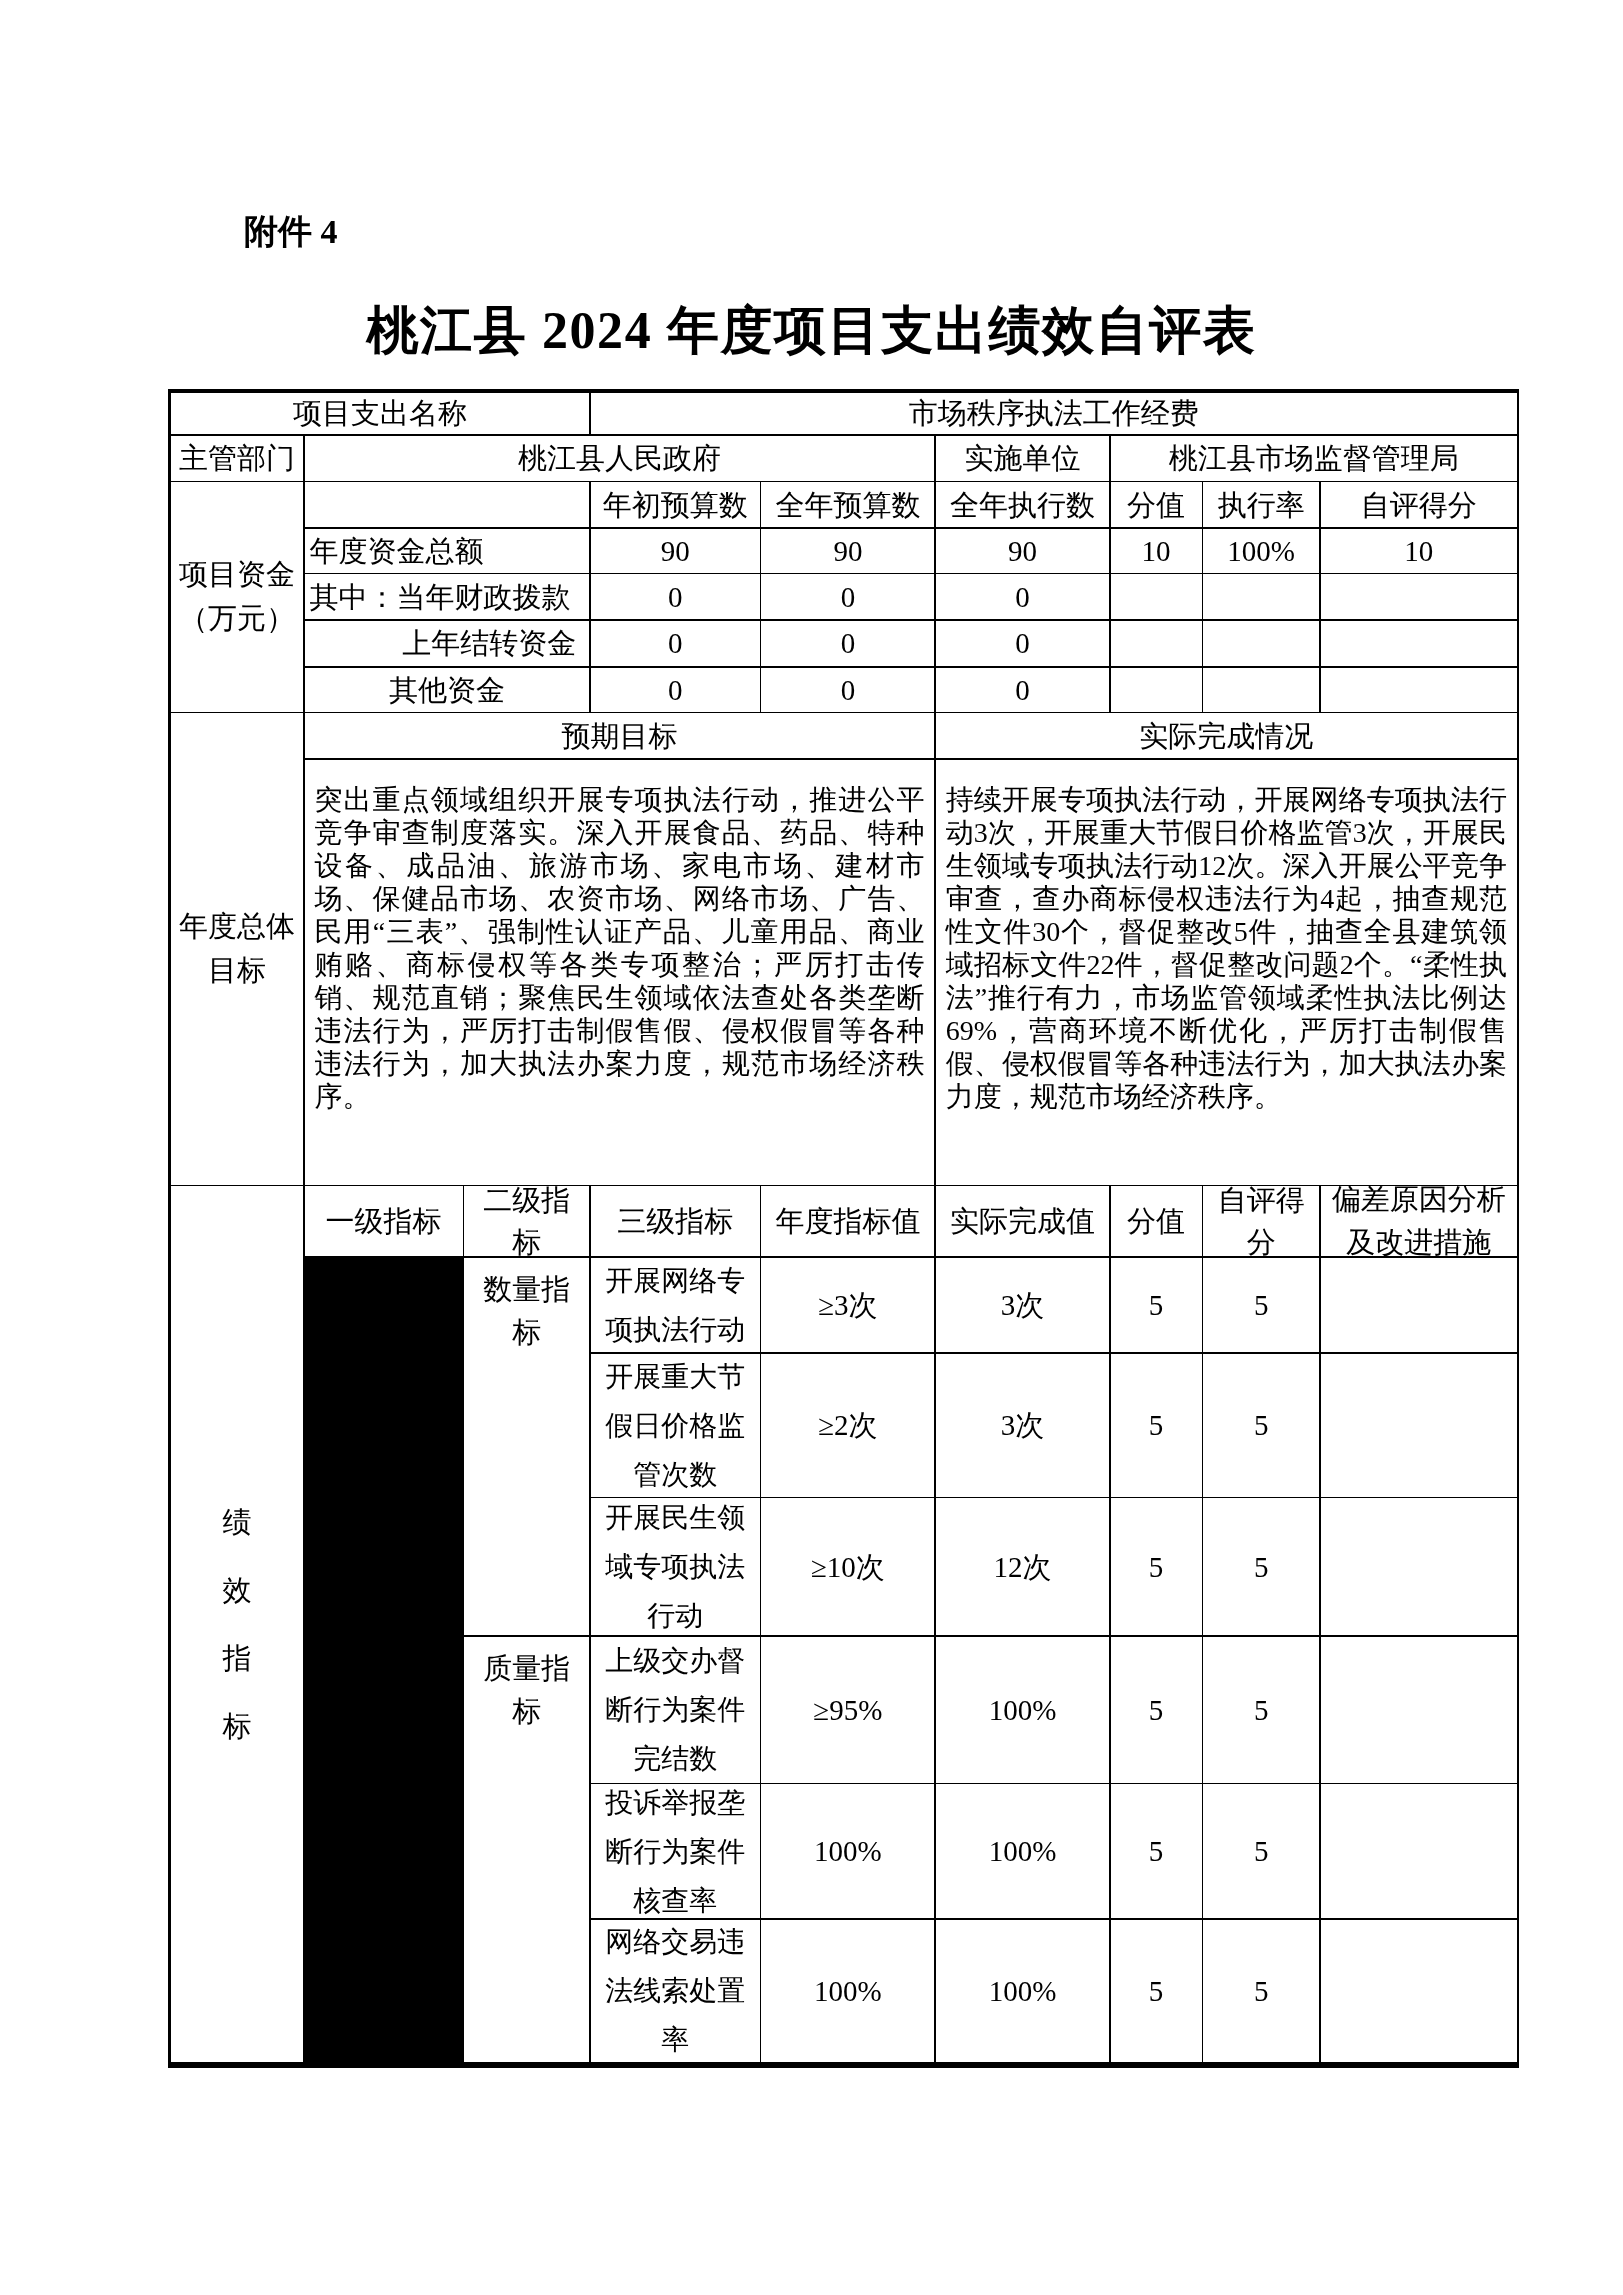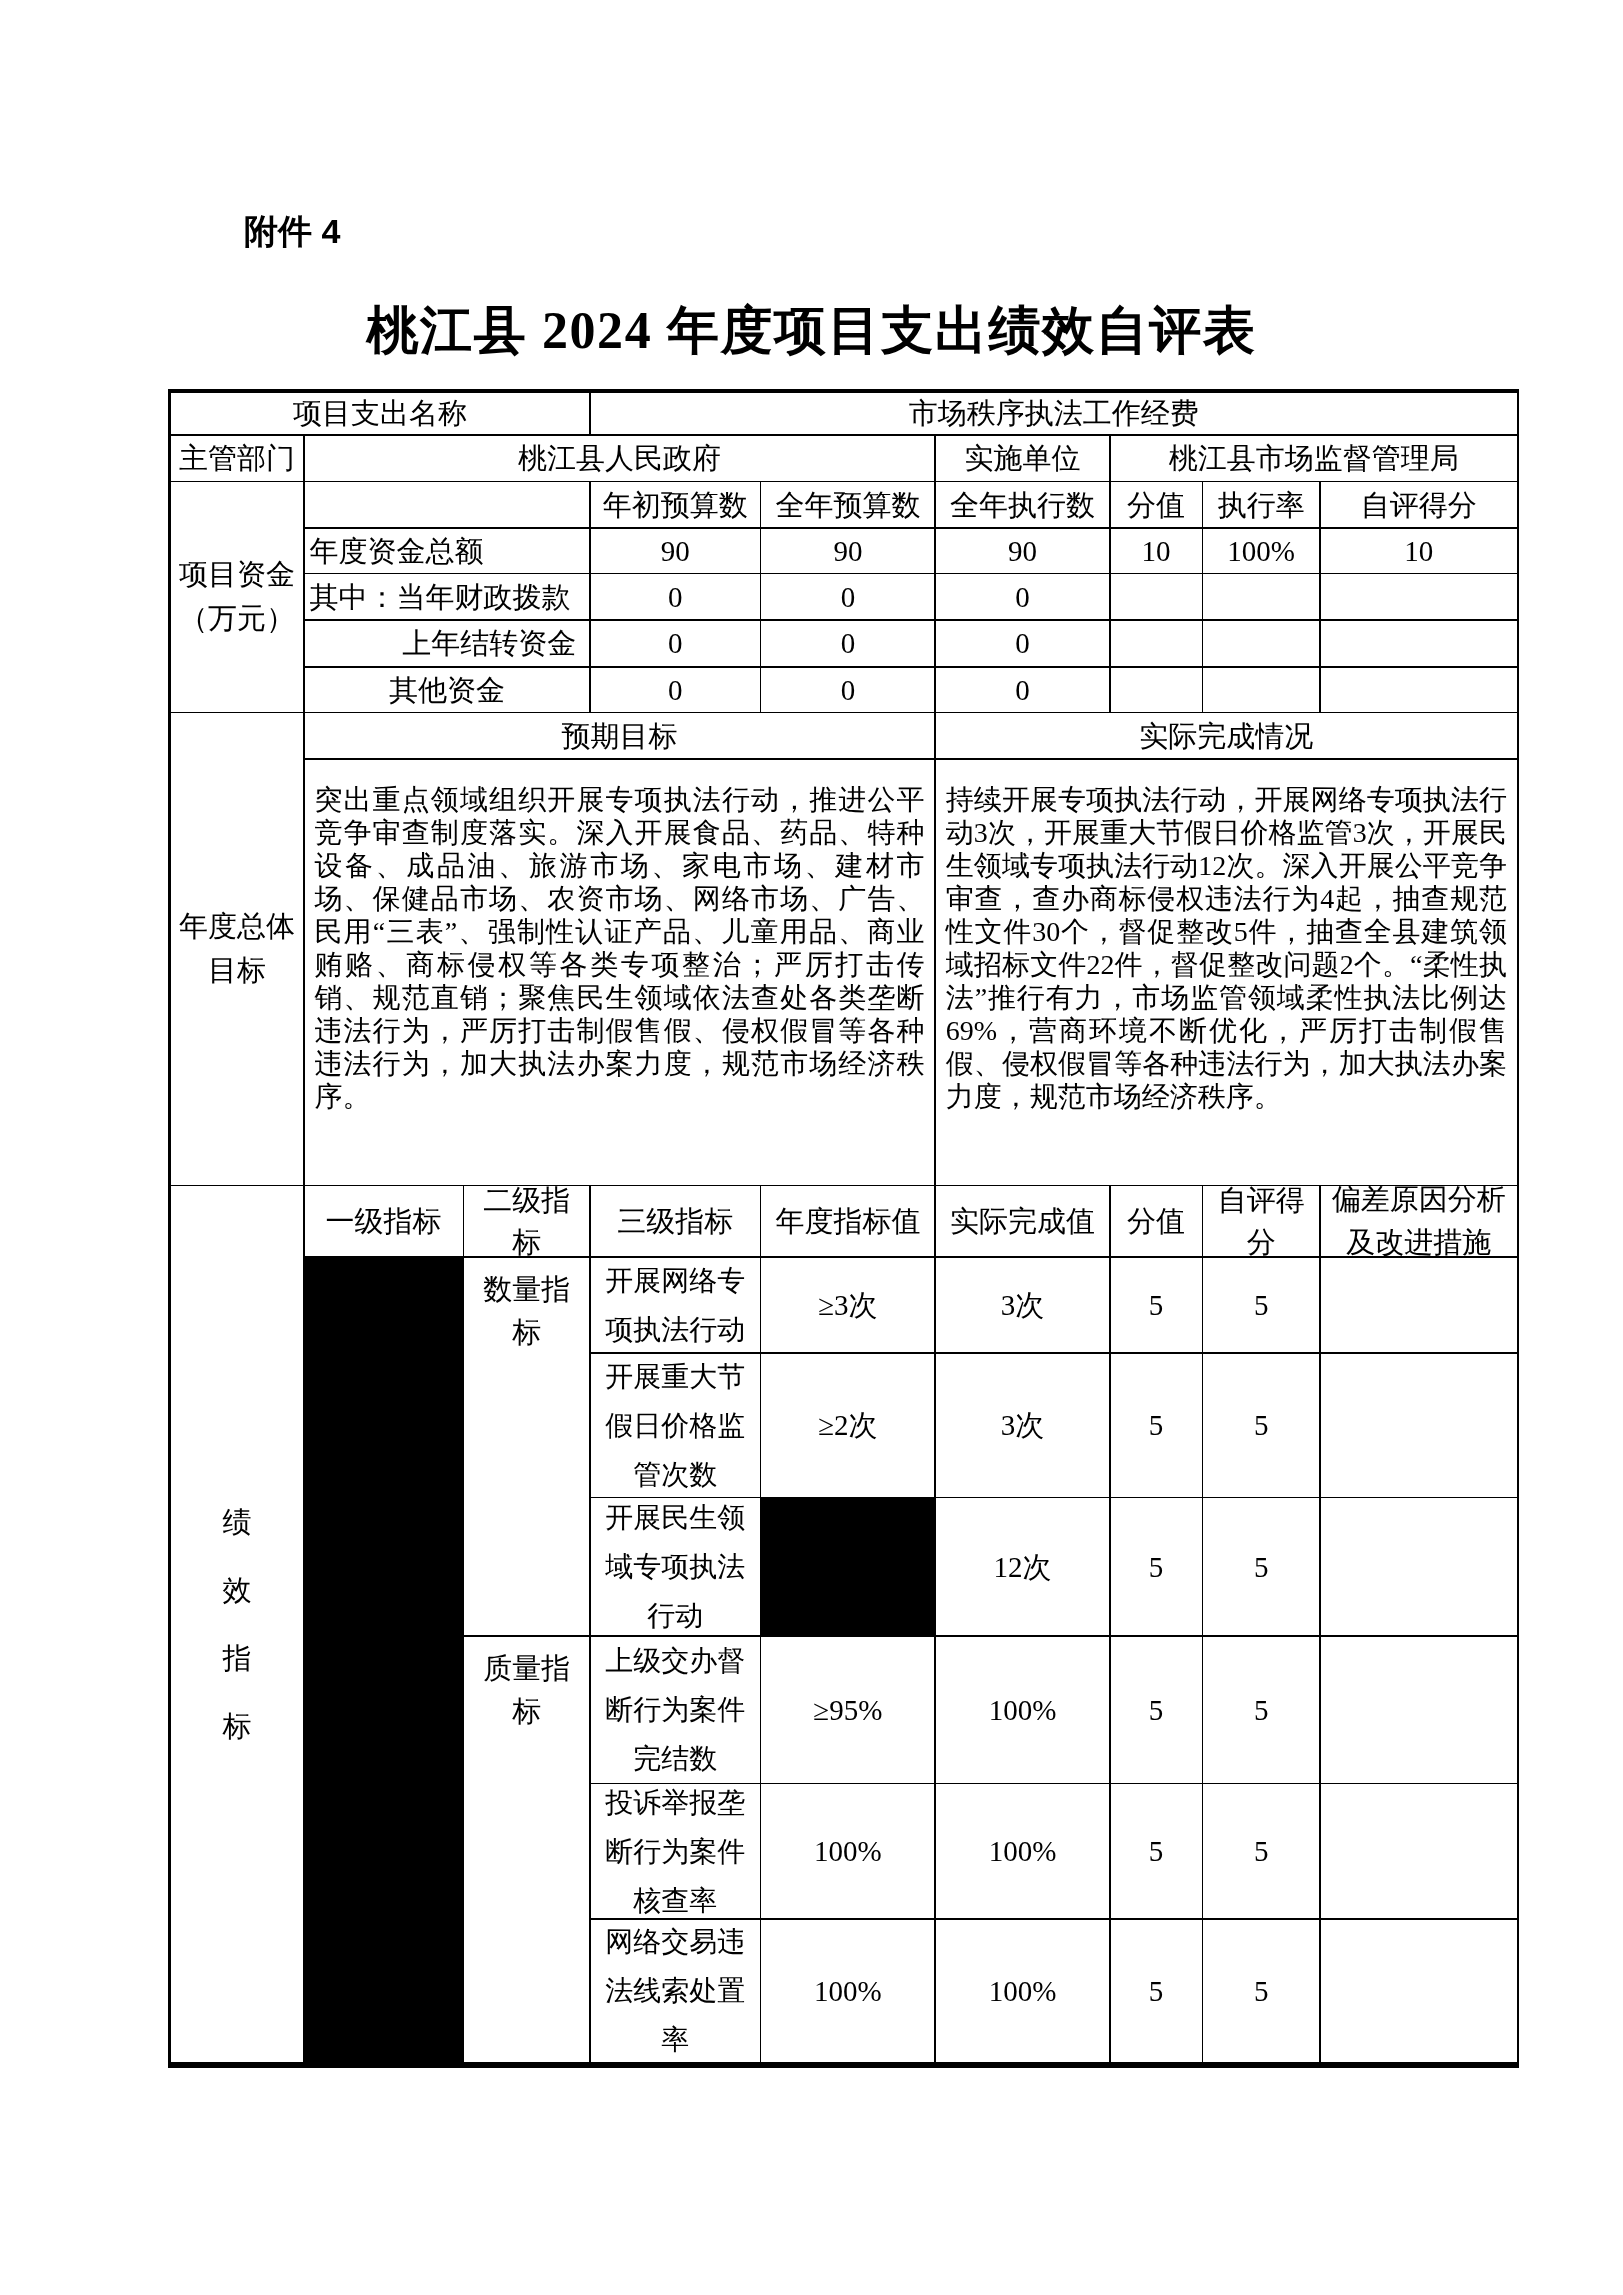--- a/index.html
+++ b/index.html
@@ -1,19 +1,19 @@
 <!DOCTYPE html>
 <html style="font-size:13px"><head>
 <meta charset="utf-8">
 <style>
   html,body{margin:0;padding:0;background:#e8e8e8;}
   .page{position:relative;width:1623px;height:2295px;background:#ffffff;
         font-family:"Liberation Serif","DejaVu Serif",serif;color:#000;overflow:hidden;}
   .attachment{position:absolute;left:244px;top:209px;font-size:34px;font-weight:bold;
-        font-family:Liberation Sans, sans-serif;}
+        font-family:Liberation Serif, serif;}
   .doc-title{position:absolute;left:0;top:296px;width:100%;text-align:center;
         font-size:52px;font-weight:bold;letter-spacing:1.6px;}
   .sheet{position:absolute;left:168px;top:389px;width:1345px;height:1670px;
         display:grid;background:#000000;gap:1.6px;
         border:3.3px solid #000;border-top-width:4.1px;border-bottom-width:5.7px;
         grid-template-columns:132px 158px 125px 169px 173px 173px 91px 116px 196px;
         grid-template-rows:41px 45px 45px 44px 45px 45px 44px 45px 425px 70px 94px 143px 137px 146px 134px 142px;}
   .cell{background:#fff;display:flex;align-items:center;justify-content:center;
         text-align:center;font-size:29px;line-height:1.45;padding:1.6px 6.5px;
         box-sizing:border-box;overflow:hidden;}
@@ -127,20 +127,21 @@
 管次数</div>
     <div class="cell" style="grid-area:12/5/13/6">≥2次</div>
     <div class="cell" style="grid-area:12/6/13/7">3次</div>
     <div class="cell" style="grid-area:12/7/13/8">5</div>
     <div class="cell" style="grid-area:12/8/13/9">5</div>
     <div class="cell" style="grid-area:12/9/13/10"></div>
 
     <div class="cell ind-name" style="grid-area:13/4/14/5">开展民生领
 域专项执法
 行动</div>
+    <div class="cell" style="grid-area:13/5/14/6">≥10次</div>
     <div class="cell" style="grid-area:13/6/14/7">12次</div>
     <div class="cell" style="grid-area:13/7/14/8">5</div>
     <div class="cell" style="grid-area:13/8/14/9">5</div>
     <div class="cell" style="grid-area:13/9/14/10"></div>
 
     <div class="cell ind-name" style="grid-area:14/4/15/5">上级交办督
 断行为案件
 完结数</div>
     <div class="cell" style="grid-area:14/5/15/6">≥95%</div>
     <div class="cell" style="grid-area:14/6/15/7">100%</div>

